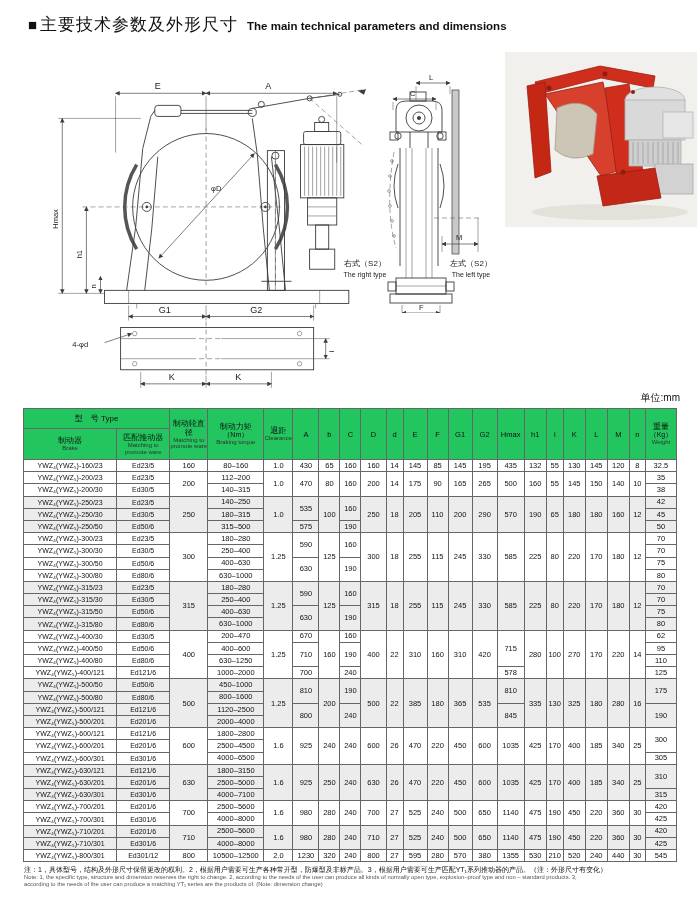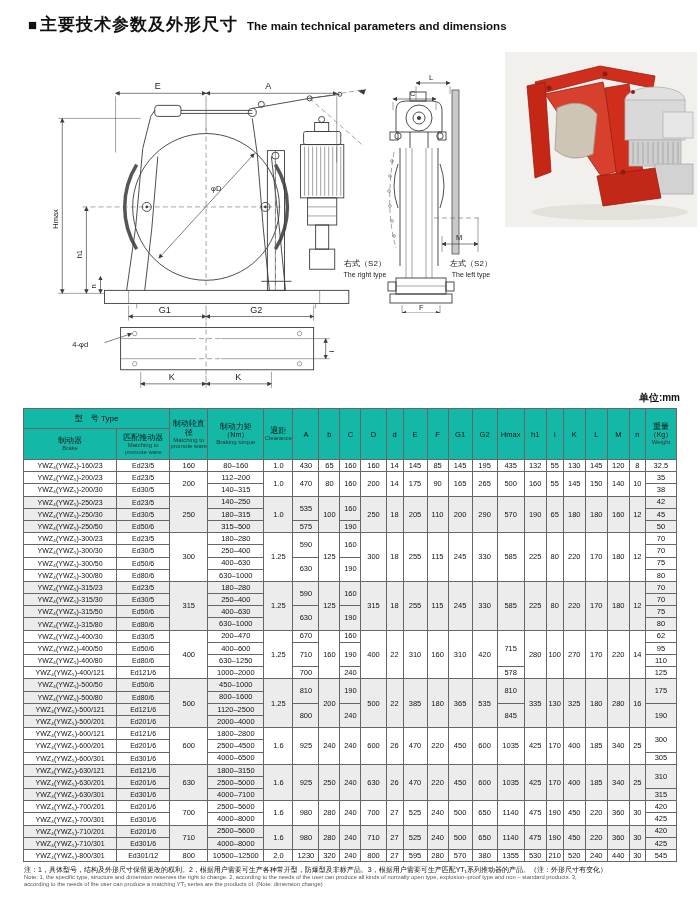--- a/index.html
+++ b/index.html
@@ -1,41 +1,41 @@
 <!DOCTYPE html>
 <html><head>
 <meta charset="utf-8">
 <style>
   html,body{margin:0;padding:0;background:#ffffff;}
   .page{position:relative;width:700px;height:898px;background:#fff;overflow:hidden;
         font-family:"Liberation Sans","DejaVu Sans",sans-serif;color:#111;}
   
   .title-row{position:absolute;left:28px;top:13px;display:flex;align-items:baseline;white-space:nowrap;}
   .bullet{font-size:15px;font-weight:bold;margin-right:3px;}
-  .t-zh{font-size:17px;font-weight:bold;letter-spacing:1px;}
+  .t-zh{font-size:17px;font-weight:normal;letter-spacing:1px;}
   .t-en{font-size:11.5px;font-weight:bold;margin-left:9px;}
   
   .draw-left{position:absolute;left:8px;top:56px;width:377px;height:337px;}
   .draw-right{position:absolute;left:338px;top:66px;width:165px;height:247px;}
   .photo{position:absolute;left:505px;top:52px;width:192px;height:175px;}
   .ln{fill:none;stroke:#3c3c3c;stroke-width:.9;}
   .thin{fill:none;stroke:#5a5a5a;stroke-width:.55;}
   .dash{fill:none;stroke:#5a5a5a;stroke-width:.55;stroke-dasharray:5 3;}
   .dim{fill:none;stroke:#3c3c3c;stroke-width:.65;}
   .shoe{fill:none;stroke:#555;stroke-width:3.5;}
   text.dl{font-family:"Liberation Sans","DejaVu Sans",sans-serif;font-size:9px;fill:#222;}
   text.dls{font-size:7.5px;}
   text.cap{font-size:8px;fill:#222;}
   text.cape{font-size:7px;fill:#222;}
   
-  .unit{position:absolute;right:20px;top:391px;font-size:10px;font-weight:bold;}
+  .unit{position:absolute;right:20px;top:391px;font-size:10px;}
   
   table.params{position:absolute;left:23px;top:408px;width:654px;border-collapse:collapse;table-layout:fixed;}
   .params th,.params td{border:1px solid #666;overflow:hidden;}
-  .params thead th{background:#14b8a6;font-weight:normal;padding:0;vertical-align:middle;text-align:center;}
+  .params thead th{background:#22c55e;font-weight:normal;padding:0;vertical-align:middle;text-align:center;}
   .params thead tr.hr1{height:20px;}
   .params thead tr.hr2{height:31px;}
   .hz{font-size:8px;line-height:9px;}
   .hz2{font-size:7px;line-height:8px;}
   .he{font-size:6px;line-height:6.5px;color:#333;}
   .dimh{font-size:7.5px;}
   .params tbody tr{height:12.2px;}
   .params tbody td{font-size:7.5px;padding:0;text-align:center;vertical-align:middle;line-height:1;background:#fff;}
   .params tbody td:nth-child(-n+2){font-size:7px;}
   .params tbody tr.shade td{background:#ececec;}

